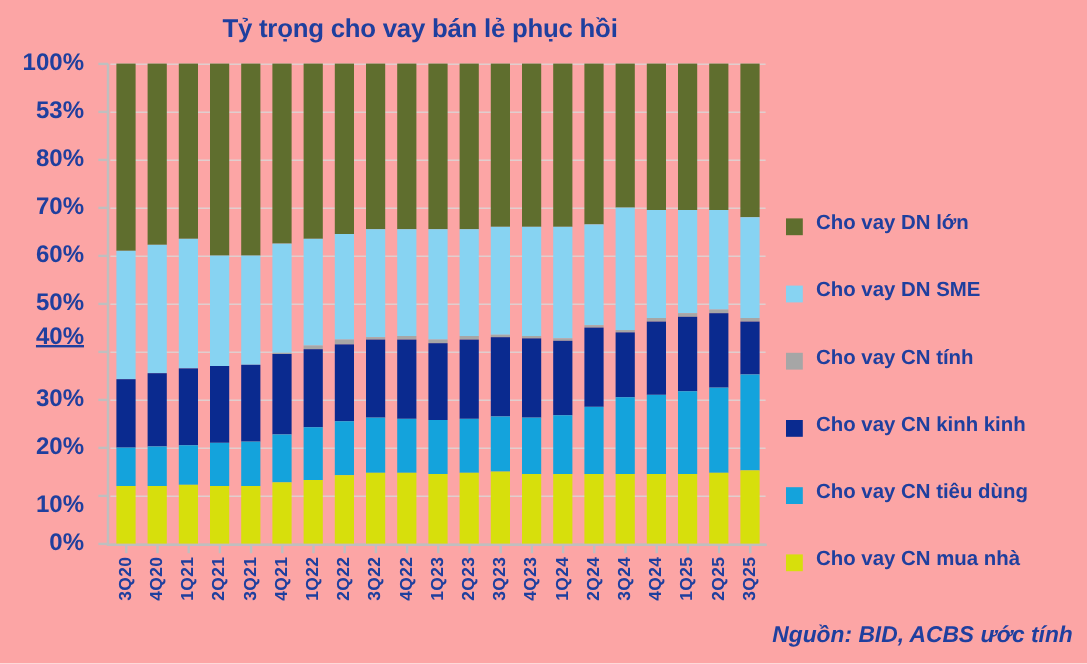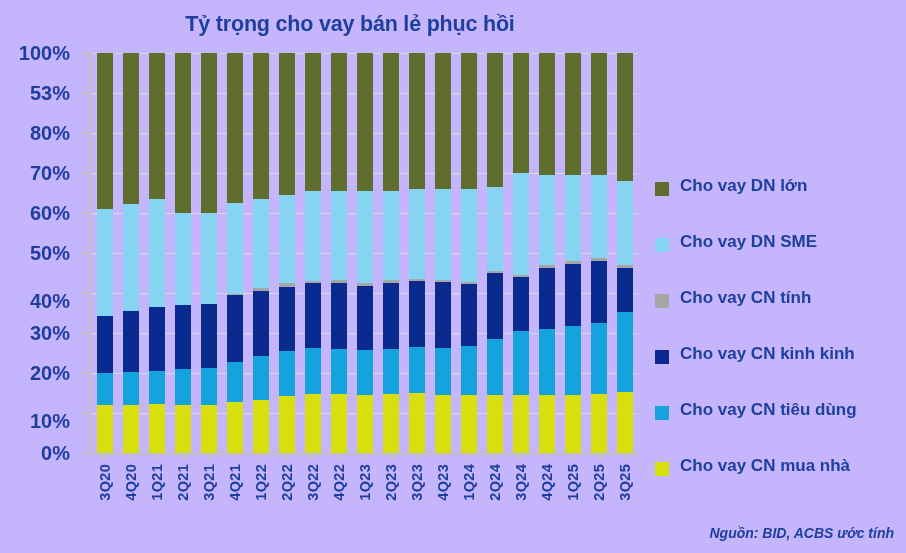--- a/index.html
+++ b/index.html
@@ -2,21 +2,21 @@
 <html><head>
 <meta charset="utf-8">
 <style>
   * { box-sizing: border-box; margin: 0; padding: 0; }
   html, body {
     width: 906px; height: 553px;
     background: #ffffff;
     font-family: "Liberation Sans", sans-serif;
     overflow: hidden;
   }
-  #chart-root { position: relative; width: 906px; height: 553px; background: #c4b5fd; }
+  #chart-root { position: relative; width: 906px; height: 553px; background: #fca5a5; }
 
   
   #chart-title {
     position: absolute;
     left: 0; top: 12px; width: 700px;
     text-align: center;
     font-size: 21.5px;
     font-weight: bold;
     color: #1f3f9e;
     letter-spacing: -0.2px;
@@ -147,40 +147,40 @@
     font-size: 17px;
     font-weight: bold;
     color: #1f3f9e;
     white-space: nowrap;
   }
 
   
   #source-note {
     position: absolute;
     right: 12px; bottom: 12px;
-    font-size: 14px;
+    font-size: 19px;
     font-style: italic;
     font-weight: bold;
     color: #1f3f9e;
     white-space: nowrap;
   }
 </style>
 </head>
 <body>
 
 <div id="chart-root">
 
   <div id="chart-title">Tỷ trọng cho vay bán lẻ phục hồi</div>
 
   <div id="y-axis">
       <div class="y-tick-label" style="top: 400px;">0%</div>
       <div class="y-tick-label" style="top: 368px;">10%</div>
       <div class="y-tick-label" style="top: 320px;">20%</div>
       <div class="y-tick-label" style="top: 280px;">30%</div>
-      <div class="y-tick-label" style="top: 248px;">40%</div>
+      <div class="y-tick-label" style="top: 228px; text-decoration: underline;">40%</div>
       <div class="y-tick-label" style="top: 200px;">50%</div>
       <div class="y-tick-label" style="top: 160px;">60%</div>
       <div class="y-tick-label" style="top: 120px;">70%</div>
       <div class="y-tick-label" style="top: 80px;">80%</div>
       <div class="y-tick-label" style="top: 40px;">53%</div>
       <div class="y-tick-label" style="top: 0px;">100%</div>
     </div>
   <div id="y-axis-line"></div>
   <div id="x-axis-line"></div>
 

